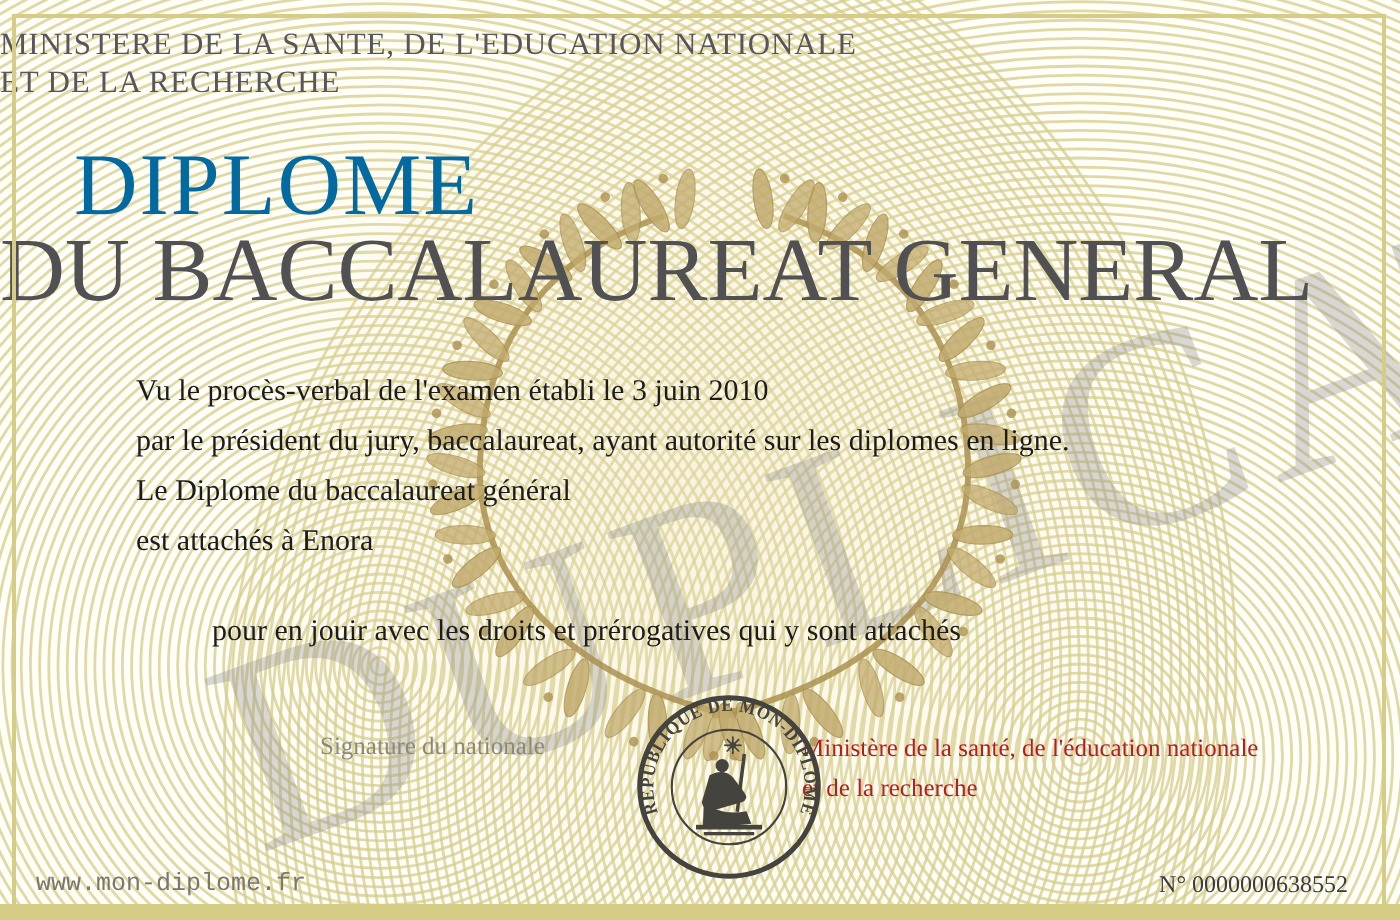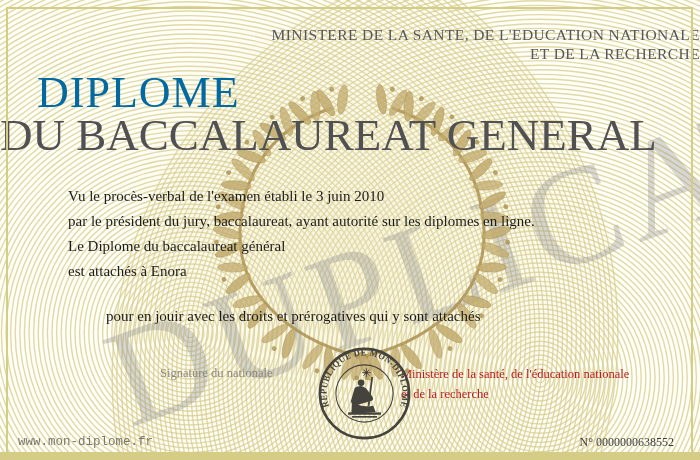--- a/index.html
+++ b/index.html
@@ -12,22 +12,22 @@
   .tint{position:absolute;left:0;top:0;width:700px;height:460px;z-index:1;
     background:radial-gradient(circle 250px at 352px 235px, rgba(236,227,183,.40), rgba(236,227,183,0) 99%);}
   .watermark{
     position:absolute;left:90px;top:318px;z-index:2;white-space:nowrap;
     font-size:140px;line-height:1;letter-spacing:6px;color:var(--wm,#8f8f8f);opacity:.34;
     transform:rotate(-20deg);transform-origin:left top;font-weight:400;
   }
   .wreath{position:absolute;left:0;top:0;width:700px;height:460px;z-index:3;}
   .stem{fill:none;stroke:var(--gold-dk,#ab9150);stroke-width:3;opacity:.85;}
   .txt{position:absolute;z-index:5;}
-  .header{left:0;right:0;top:13px;text-align:right;font-size:15.5px;line-height:19px;
-    color:#57575b;letter-spacing:.4px;margin-top:12px;}
+  .header{left:0;right:0;top:13px;text-align:left;font-size:15.5px;line-height:19px;
+    color:#57575b;letter-spacing:.4px;}
   .title1{left:0;right:0;top:70px;font-size:44px;line-height:46px;color:#0369a1;letter-spacing:1px;padding-left:37px;}
   .title2{left:0;right:0;top:112px;font-size:45px;line-height:47px;color:#515153;}
   .body{left:68px;top:184px;font-size:15px;line-height:25px;color:#1c1c1c;}
   .grant{left:106px;top:308px;font-size:15px;color:#1c1c1c;}
   .sig{left:160px;top:366px;font-size:12.5px;color:#8d887a;}
   .ministry{left:401px;top:364px;font-size:12.5px;line-height:20px;color:#b91c1c;}
   .seal{position:absolute;left:316px;top:345px;width:97px;height:97px;z-index:6;}
   .seal .ink{fill:var(--ink,#45433d);}
   .seal text{font-family:"Liberation Serif",serif;font-size:9.3px;font-weight:bold;
     letter-spacing:.4px;fill:var(--ink,#45433d);}

